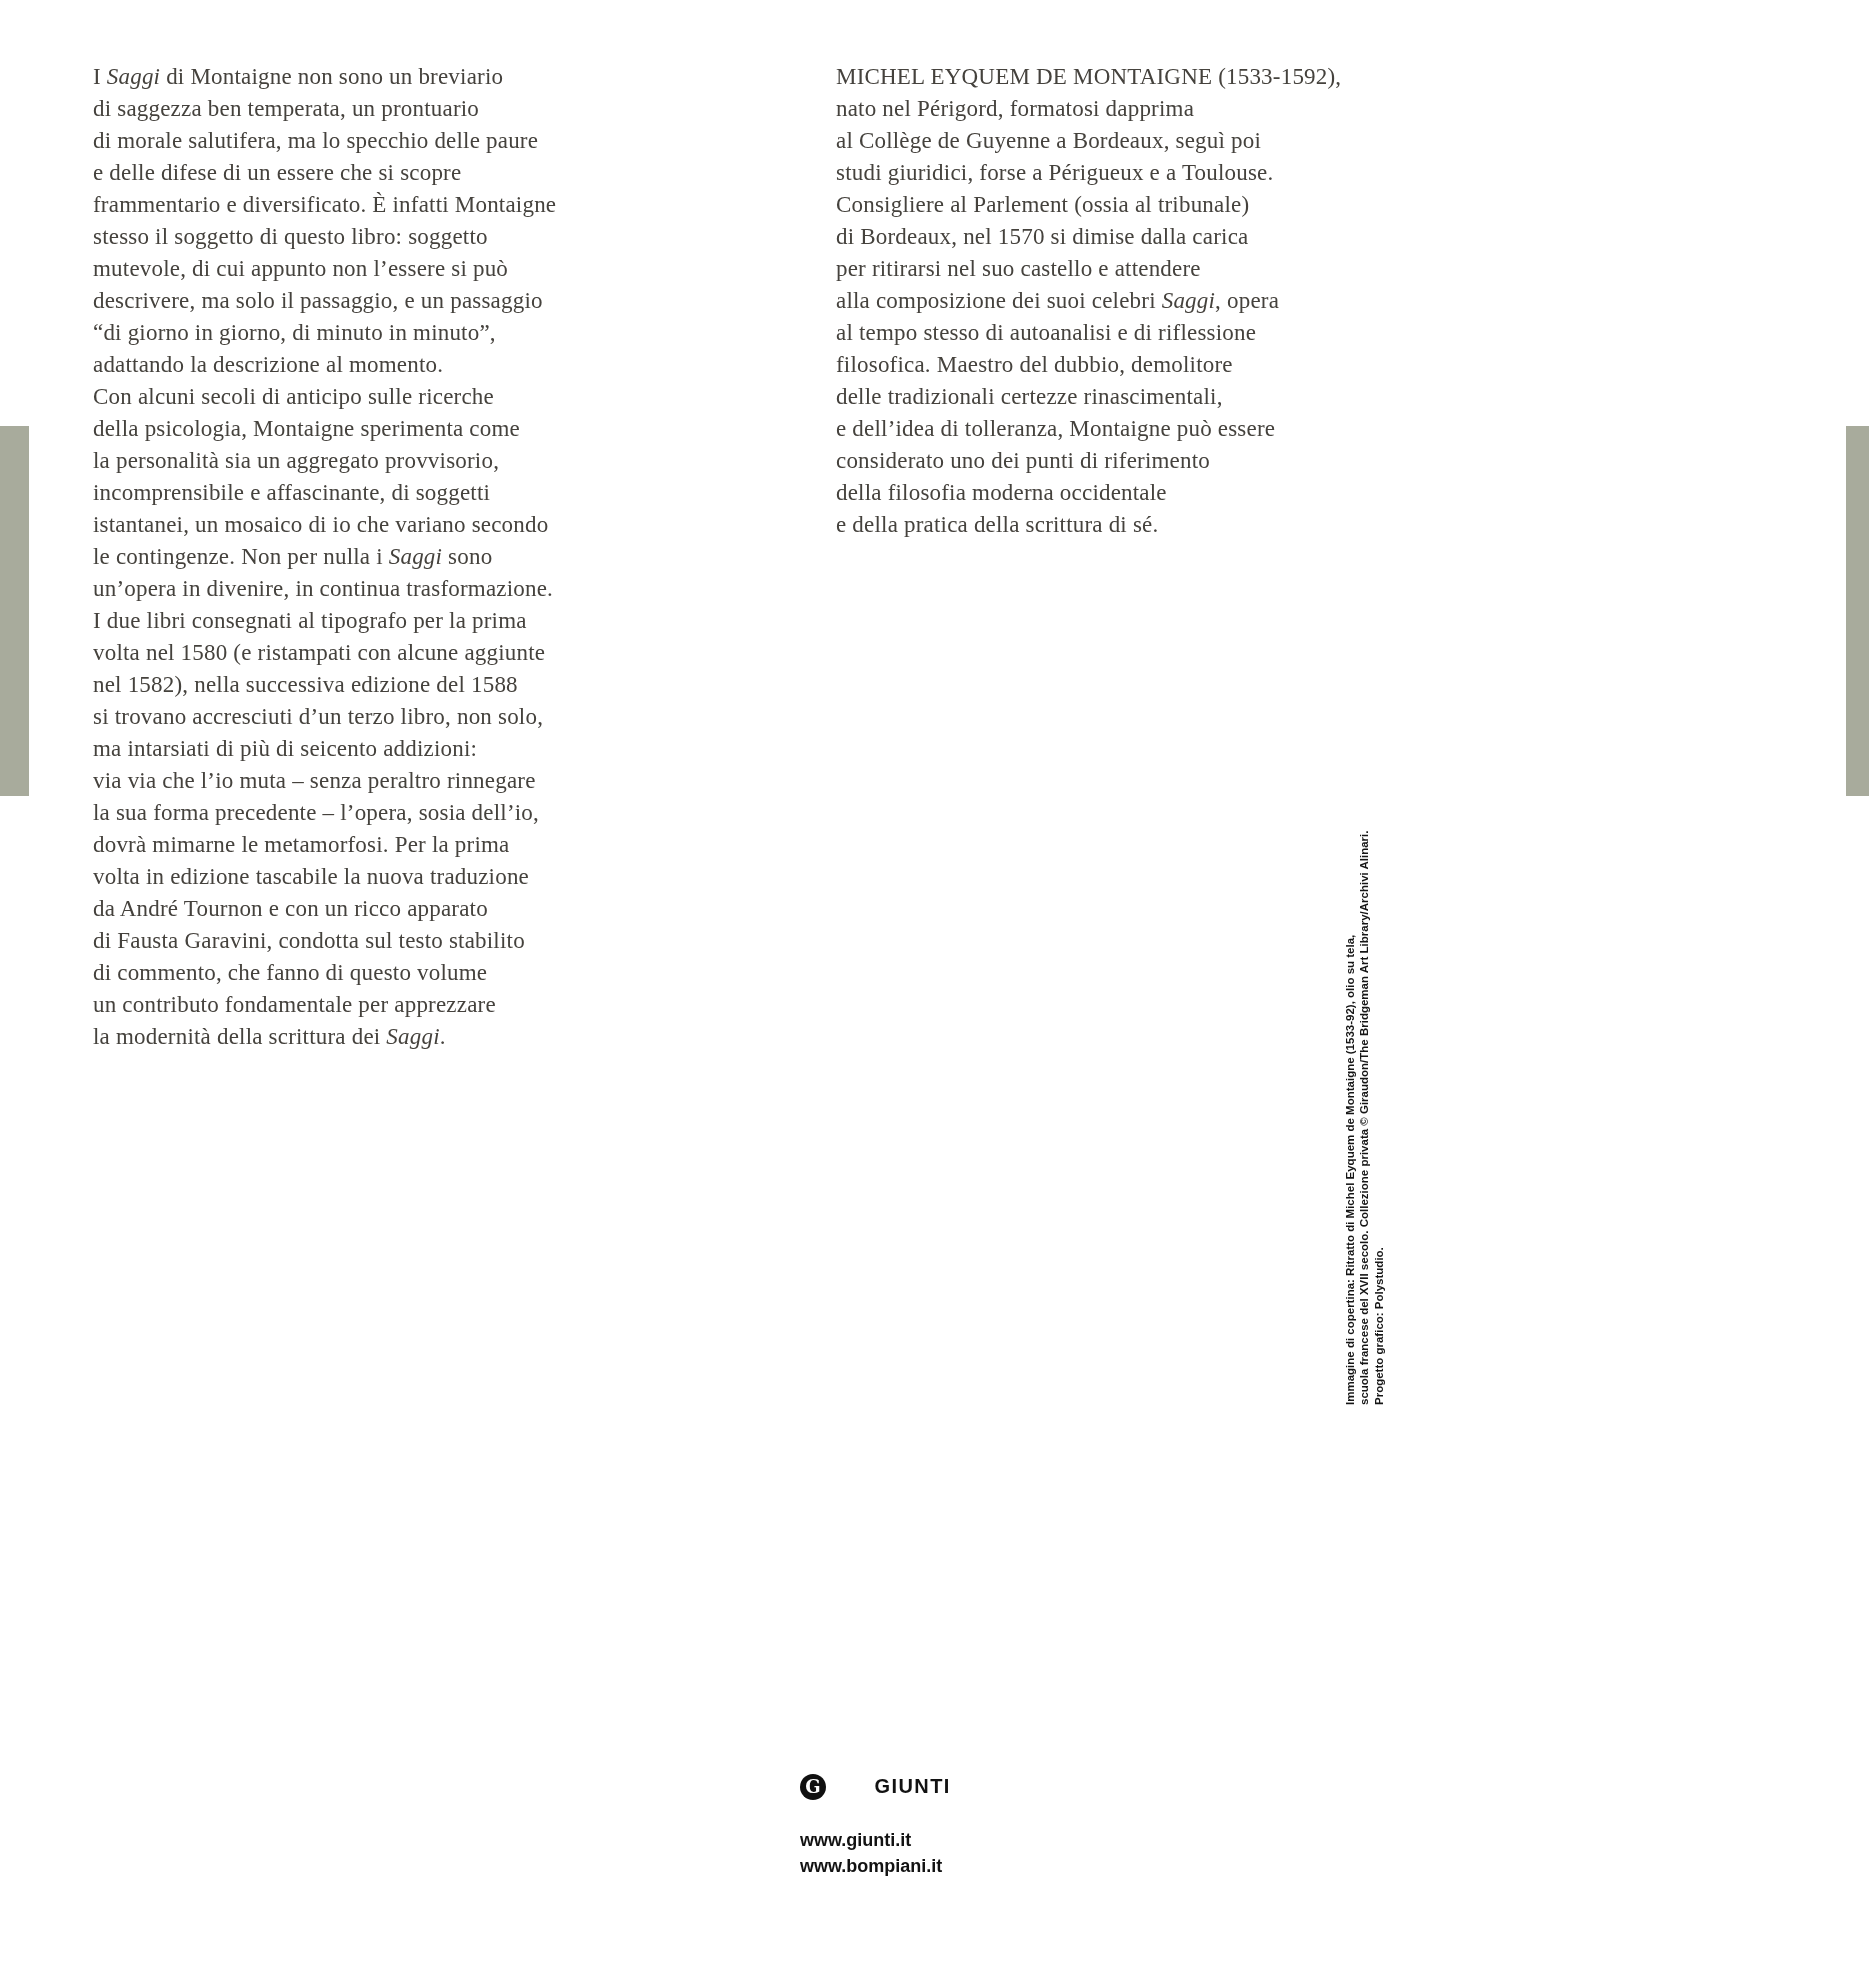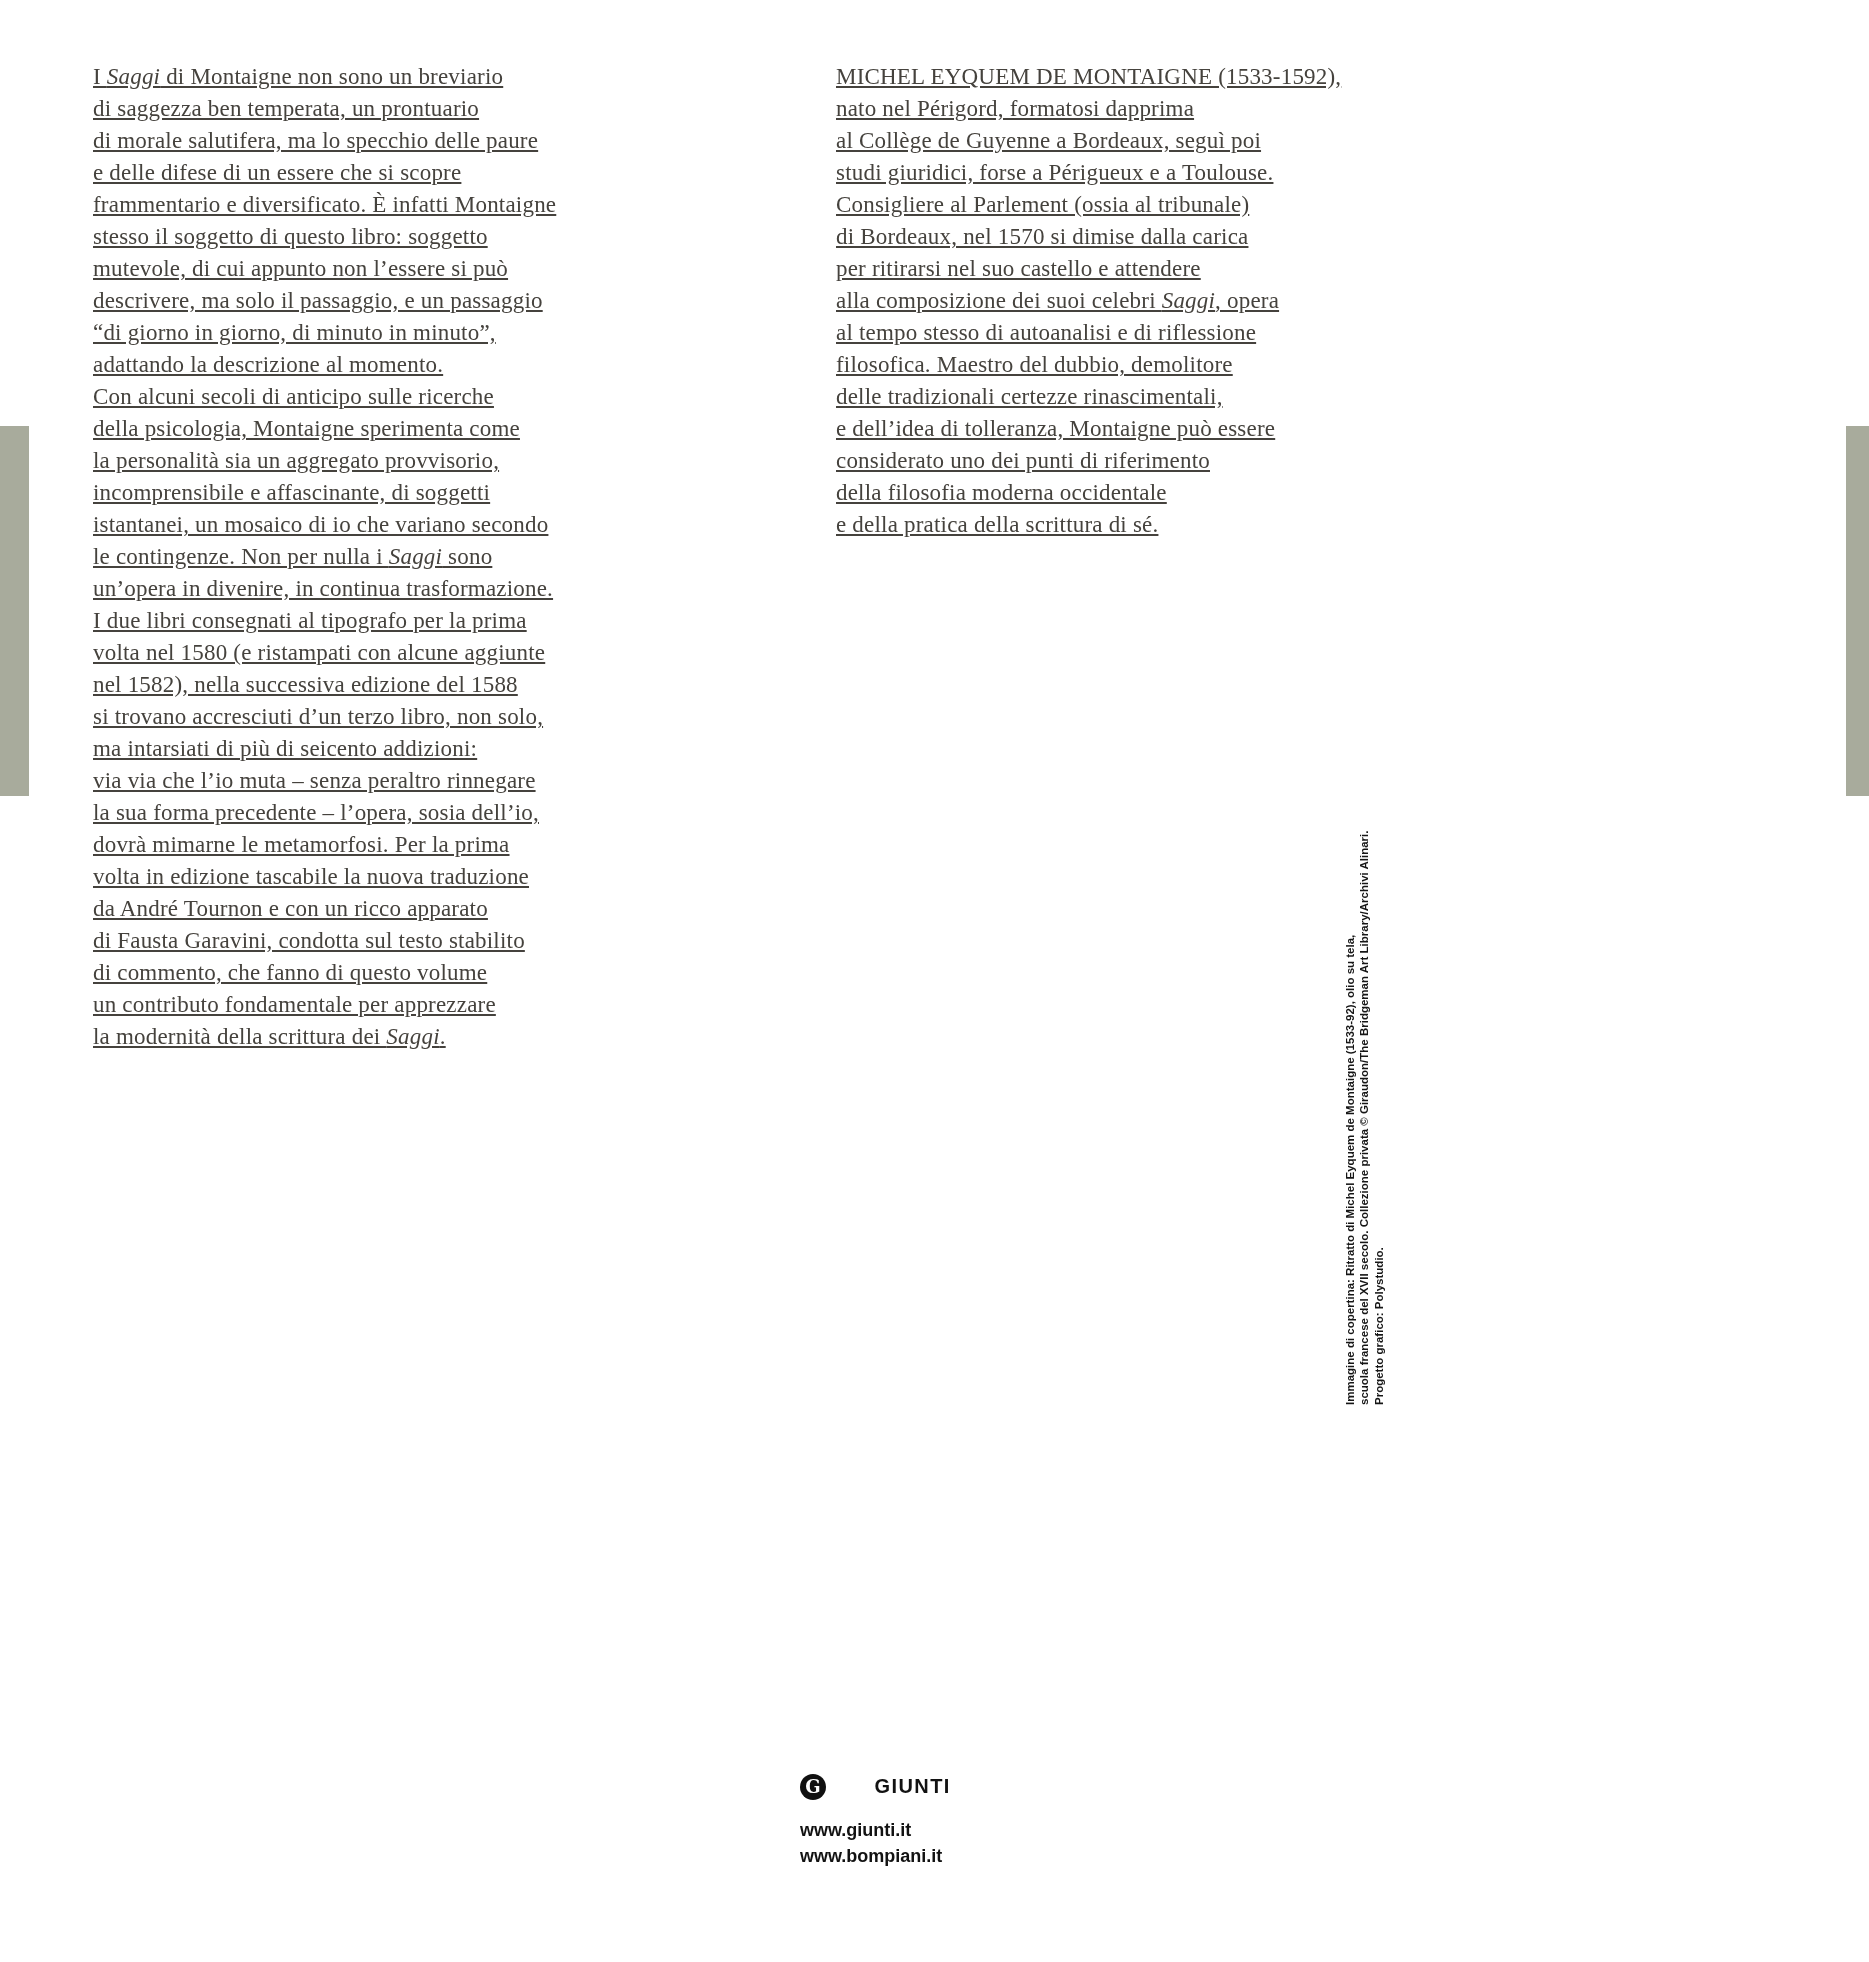--- a/index.html
+++ b/index.html
@@ -15,21 +15,20 @@
     font-family: "Liberation Serif", serif;
   }
 
   
   .text-col {
     position: absolute;
     font-size: 23px;
     line-height: 32px;
     color: #45423d;
     letter-spacing: 0.2px;
-    text-decoration: underline;
   }
   #left-col  { left: 93px;  top: 61px; width: 576px; }
   #right-col { left: 836px; top: 61px; width: 576px; }
   .text-col .line { white-space: pre; }
   .text-col .italic { font-style: italic; }
 
   
   .edge-bar {
     position: absolute;
     top: 426px;
@@ -82,21 +81,21 @@
     font-size: 18px;
     line-height: 1;
   }
   .logo-name {
     font-weight: bold;
     font-size: 20px;
     letter-spacing: 1.4px;
     margin-left: 40px;
   }
   #publisher-urls {
-    margin-top: 16px;
+    margin-top: 26px;
     font-weight: bold;
     font-size: 18px;
     line-height: 26px;
   }
   #publisher-urls .line { white-space: pre; }
 </style>
 </head>
 <body>
 
 <div id="left-bar" class="edge-bar" style="background: rgb(168, 171, 156);"></div>

